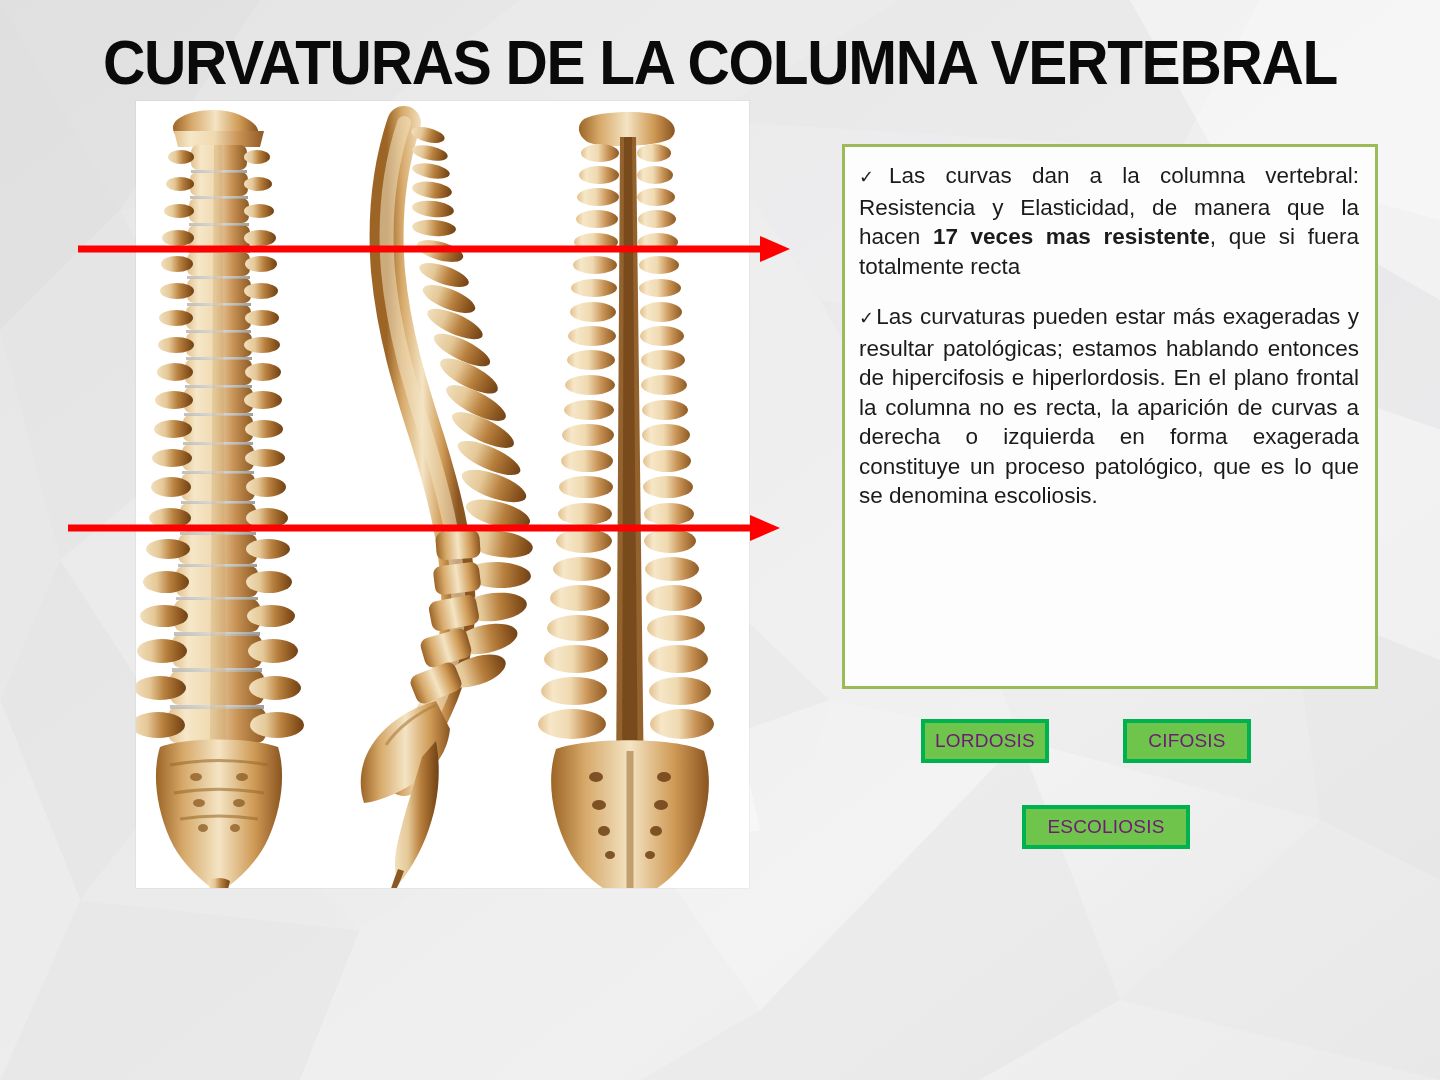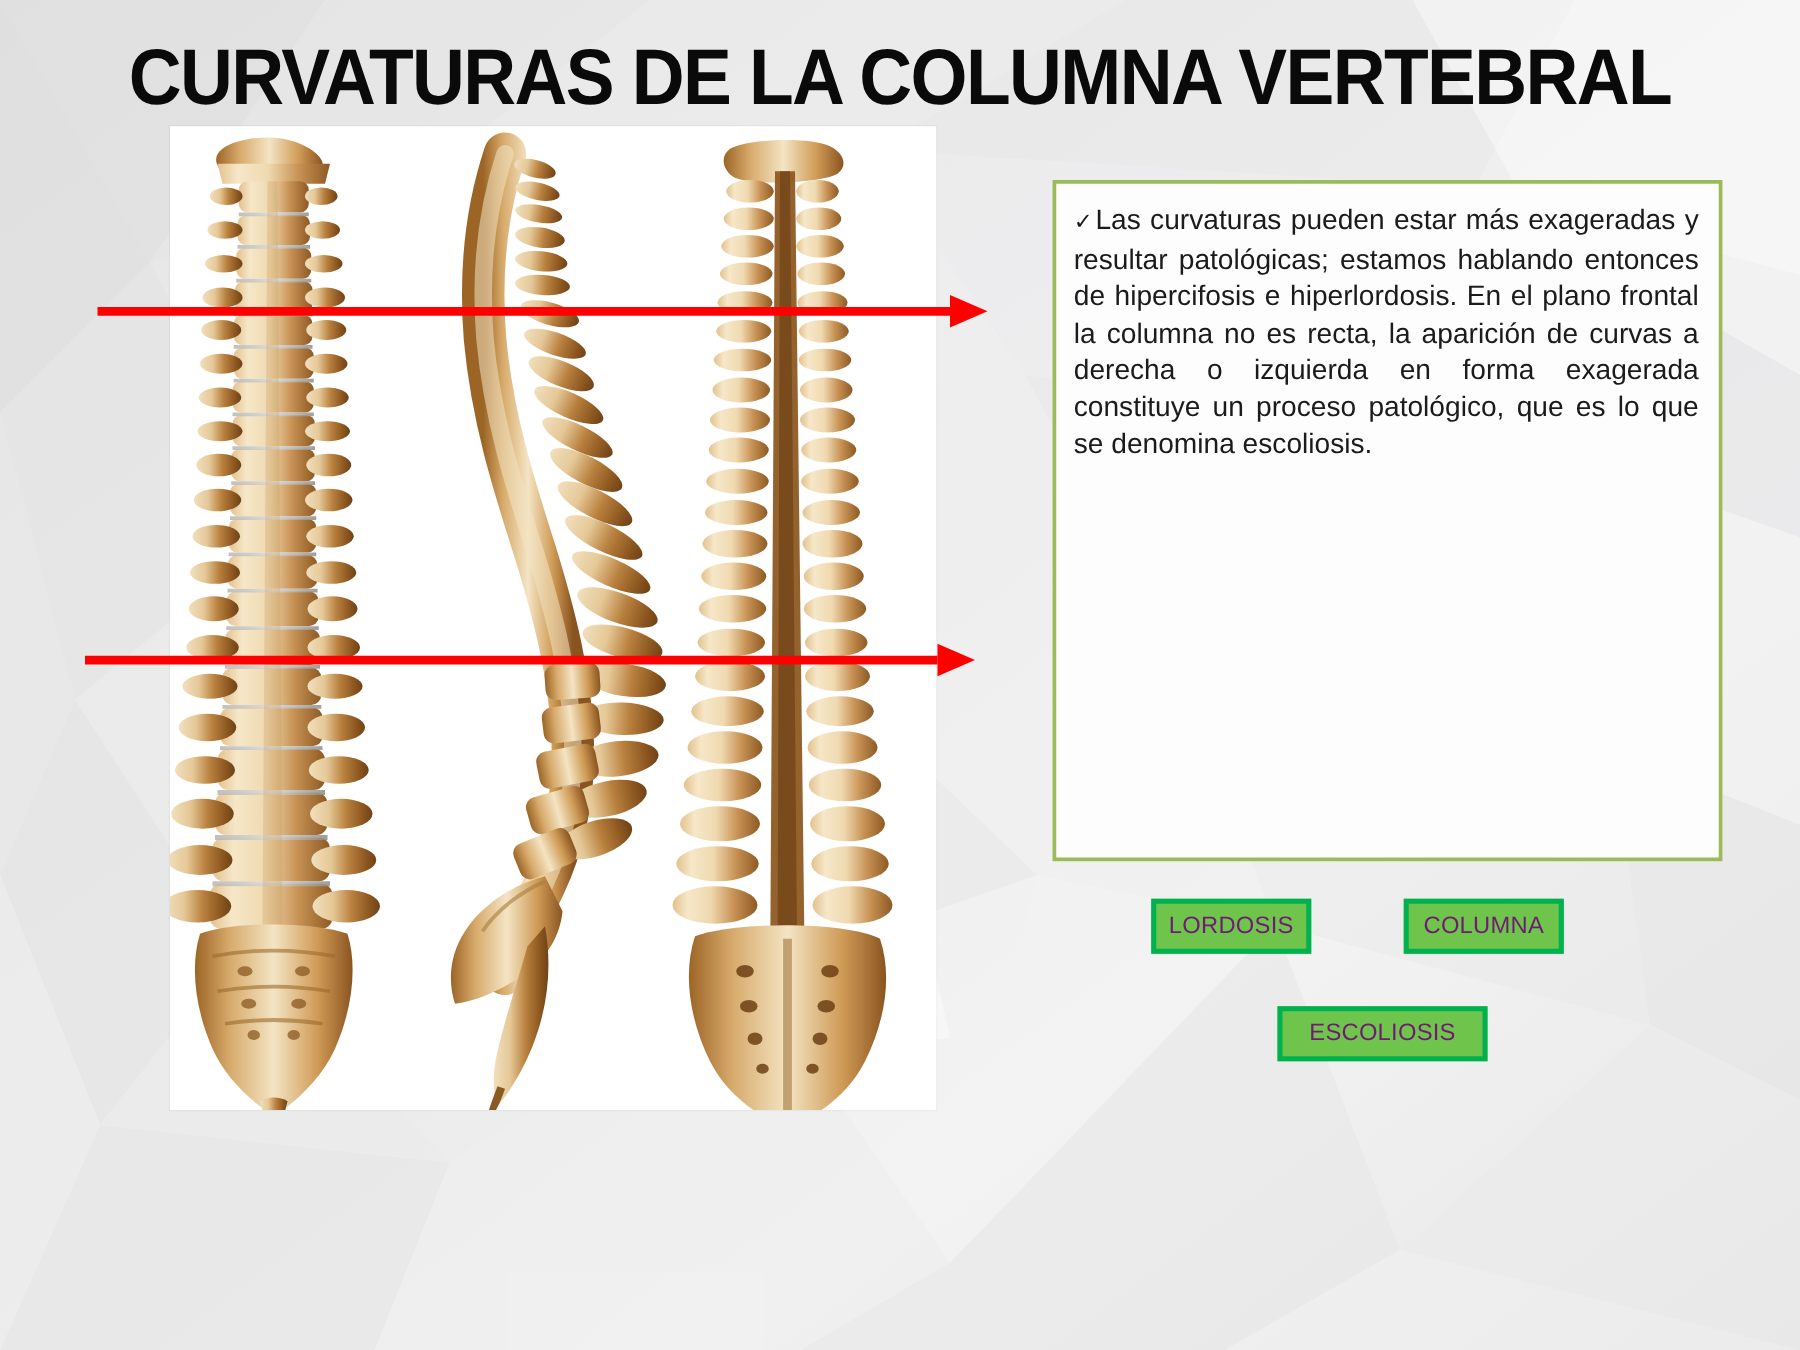--- a/index.html
+++ b/index.html
@@ -463,21 +463,24 @@
     <polygon points="690,4 720,17 690,30" fill="#ff0000"></polygon>
   </svg>
 
   <svg class="red-arrow" style="left:60px; top:511px; width:725px; height:34px;" viewBox="0 0 725 34" aria-hidden="true">
     <line x1="8" y1="17" x2="690" y2="17" stroke="#ff0000" stroke-width="7"></line>
     <polygon points="690,4 720,17 690,30" fill="#ff0000"></polygon>
   </svg>
 
   <div id="info-box">
     <p class="info-para">
+      <span class="check">✓</span><span>Las curvas dan a la columna vertebral: Resistencia y Elasticidad, de manera que la hacen </span><b>17 veces mas resistente</b><span>, que si fuera totalmente recta</span>
+    </p>
+    <p class="info-para">
       <span class="check">✓</span><span>Las curvaturas pueden estar más exageradas y resultar patológicas; estamos hablando entonces de hipercifosis e hiperlordosis. En el plano frontal la columna no es recta, la aparición de curvas a derecha o izquierda en forma exagerada constituye un proceso patológico, que es lo que se denomina escoliosis.</span>
     </p>
   </div>
 
   <div class="green-btn" id="btn-lordosis">LORDOSIS</div>
-  <div class="green-btn" id="btn-cifosis">COLUMNA</div>
+  <div class="green-btn" id="btn-cifosis">CIFOSIS</div>
   <div class="green-btn" id="btn-escoliosis">ESCOLIOSIS</div>
 
 </div>
 
 </body></html>

